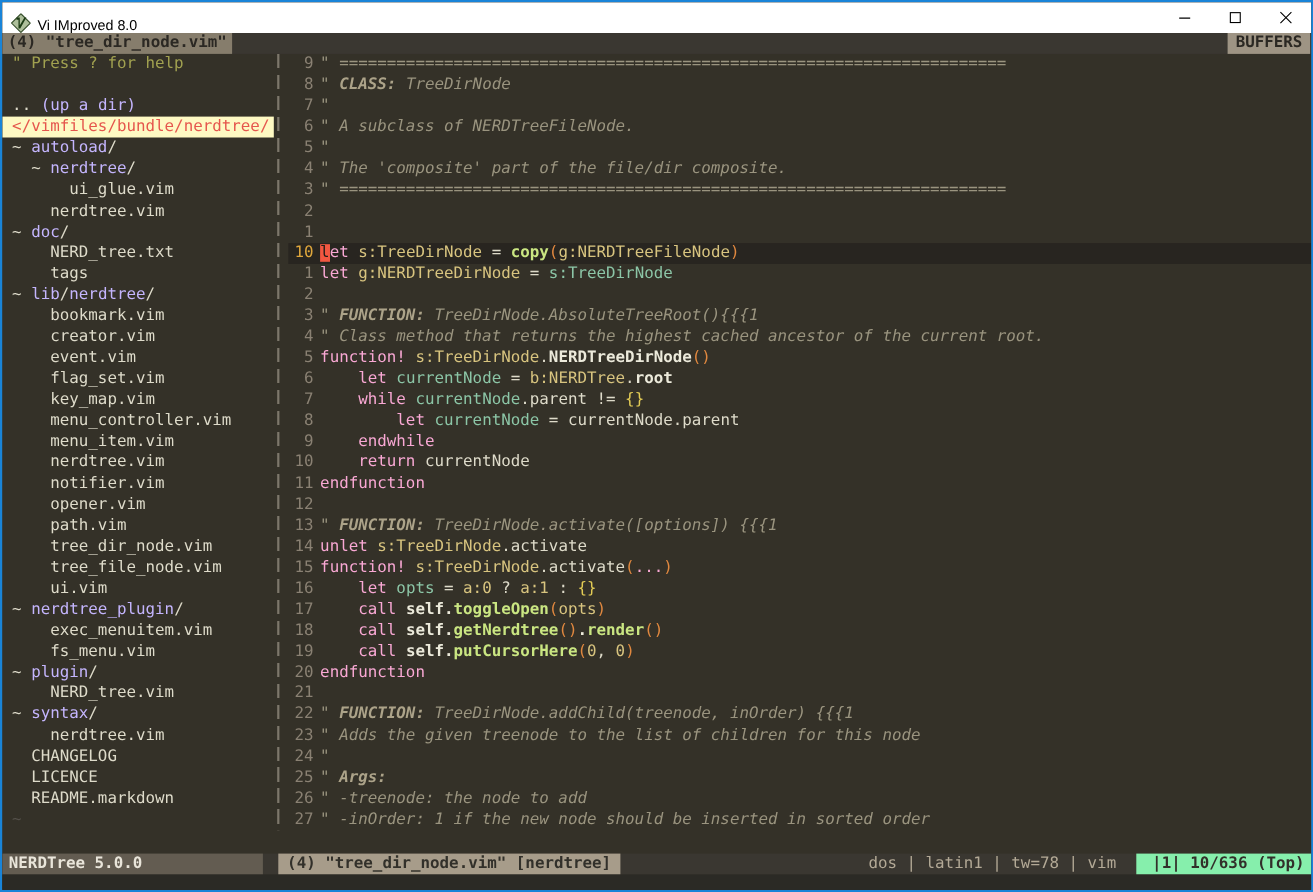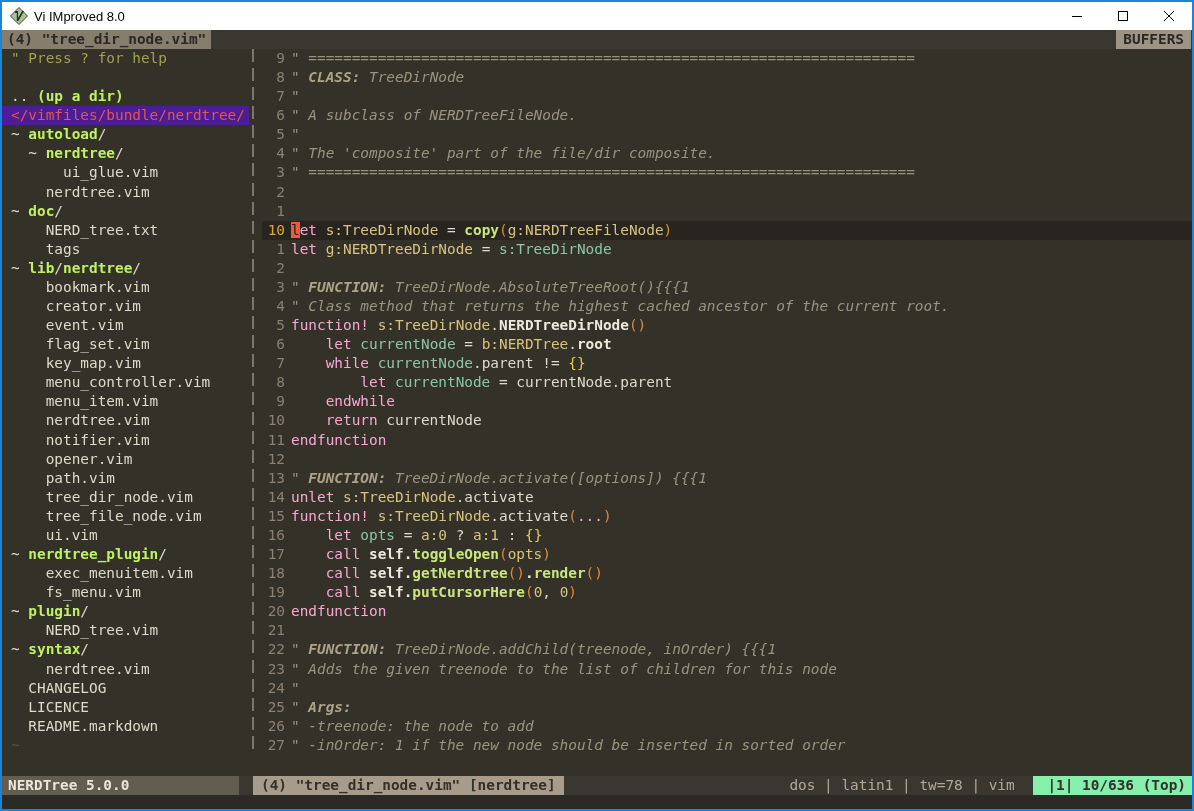--- a/index.html
+++ b/index.html
@@ -1,56 +1,56 @@
 <!DOCTYPE html>
 <html><head>
 <meta charset="utf-8">
 <style>
   html,body{margin:0;padding:0;background:#555;}
   .window{position:relative;width:1194px;height:811px;box-sizing:border-box;
     border:2px solid #1984d8;background:#343128;display:flex;flex-direction:column;
     font-family:"DejaVu Sans Mono",monospace;font-size:14.4px;overflow:hidden;}
   
-  .titlebar{height:28px;background:#ffffff;display:flex;align-items:center;flex:none;}
+  .titlebar{height:28px;background:#ffffff;display:flex;align-items:flex-end;flex:none;}
   .titlebar .appicon{margin:0 6px 0 8px;display:flex;}
   .titlebar .title{font-family:"Liberation Sans",sans-serif;font-size:13px;color:#000;}
   .wcontrols{margin-left:auto;display:flex;}
   .wc{width:46px;height:28px;display:flex;align-items:center;justify-content:center;cursor:default;}
   
   .tabline{height:19px;background:#3a3731;display:flex;align-items:stretch;flex:none;line-height:19px;white-space:pre;}
   .tab-active{background:#867d6c;color:#2b2823;font-weight:bold;padding:0 5px;}
   .tab-right{margin-left:auto;background:#9e9484;color:#2b2823;font-weight:bold;padding:0 7px;margin-right:1px;}
   
   .content{height:706px;display:flex;flex:none;overflow:hidden;}
   .treepanel{width:247px;flex:none;overflow:hidden;}
   .wsep{width:13px;flex:none;background:
      repeating-linear-gradient(180deg,#7d776b 0 13px,transparent 13px 19.08px);
      background-size:2px 100%;background-repeat:no-repeat;background-position:3px 0;}
   .codearea{flex:1;overflow:hidden;}
   .trow{height:19.08px;line-height:19.08px;white-space:pre;padding-left:3px;}
-  .trow.hl{background:#4c1d95;}
+  .trow.hl{background:#fef9c3;}
   .crow{display:flex;height:19.08px;line-height:19.08px;white-space:pre;}
   .crow.curline{background:#282520;}
   .lnum{flex:none;width:23px;text-align:right;color:#8a8173;}
   .lnum-cur{color:#e0a73c;}
   .lcode{margin-left:6px;}
   
   .s-c{color:#9a947f;font-style:italic;}
   .s-cb{color:#aca389;font-style:italic;font-weight:bold;}
   .s-kw{color:#f9a8d4;}
   .s-id{color:#d8c47f;}
   .s-tl{color:#8cc6a7;}
   .s-fn{color:#cae682;font-weight:bold;}
   .s-mb{color:#eceadb;font-weight:bold;}
   .s-tx{color:#dedbca;}
   .s-pa{color:#e0883f;}
   .s-br{color:#e2cb55;}
   .s-cur{background:#f25741;color:#201d18;}
   .s-help{color:#a1a150;}
-  .s-dir{color:#bef264;font-weight:bold;}
+  .s-dir{color:#c4b5fd;font-weight:normal;}
   .s-file{color:#dedbca;}
   .s-root{color:#e5564d;}
   .s-nt{color:#54504a;}
   
   .statusline{height:19px;line-height:19px;flex:none;background:#3a3731;display:flex;white-space:pre;margin-top:21px;}
   .sl-left{width:237px;flex:none;background:#635c51;color:#e9e5da;font-weight:bold;padding-left:6px;box-sizing:border-box;}
   .sl-gap{width:14px;flex:none;}
   .sl-file{background:#a79c8a;color:#32302a;font-weight:bold;padding:0 8px;}
   .sl-spacer{flex:1;}
   .sl-right{color:#b3a996;padding-right:10px;}

